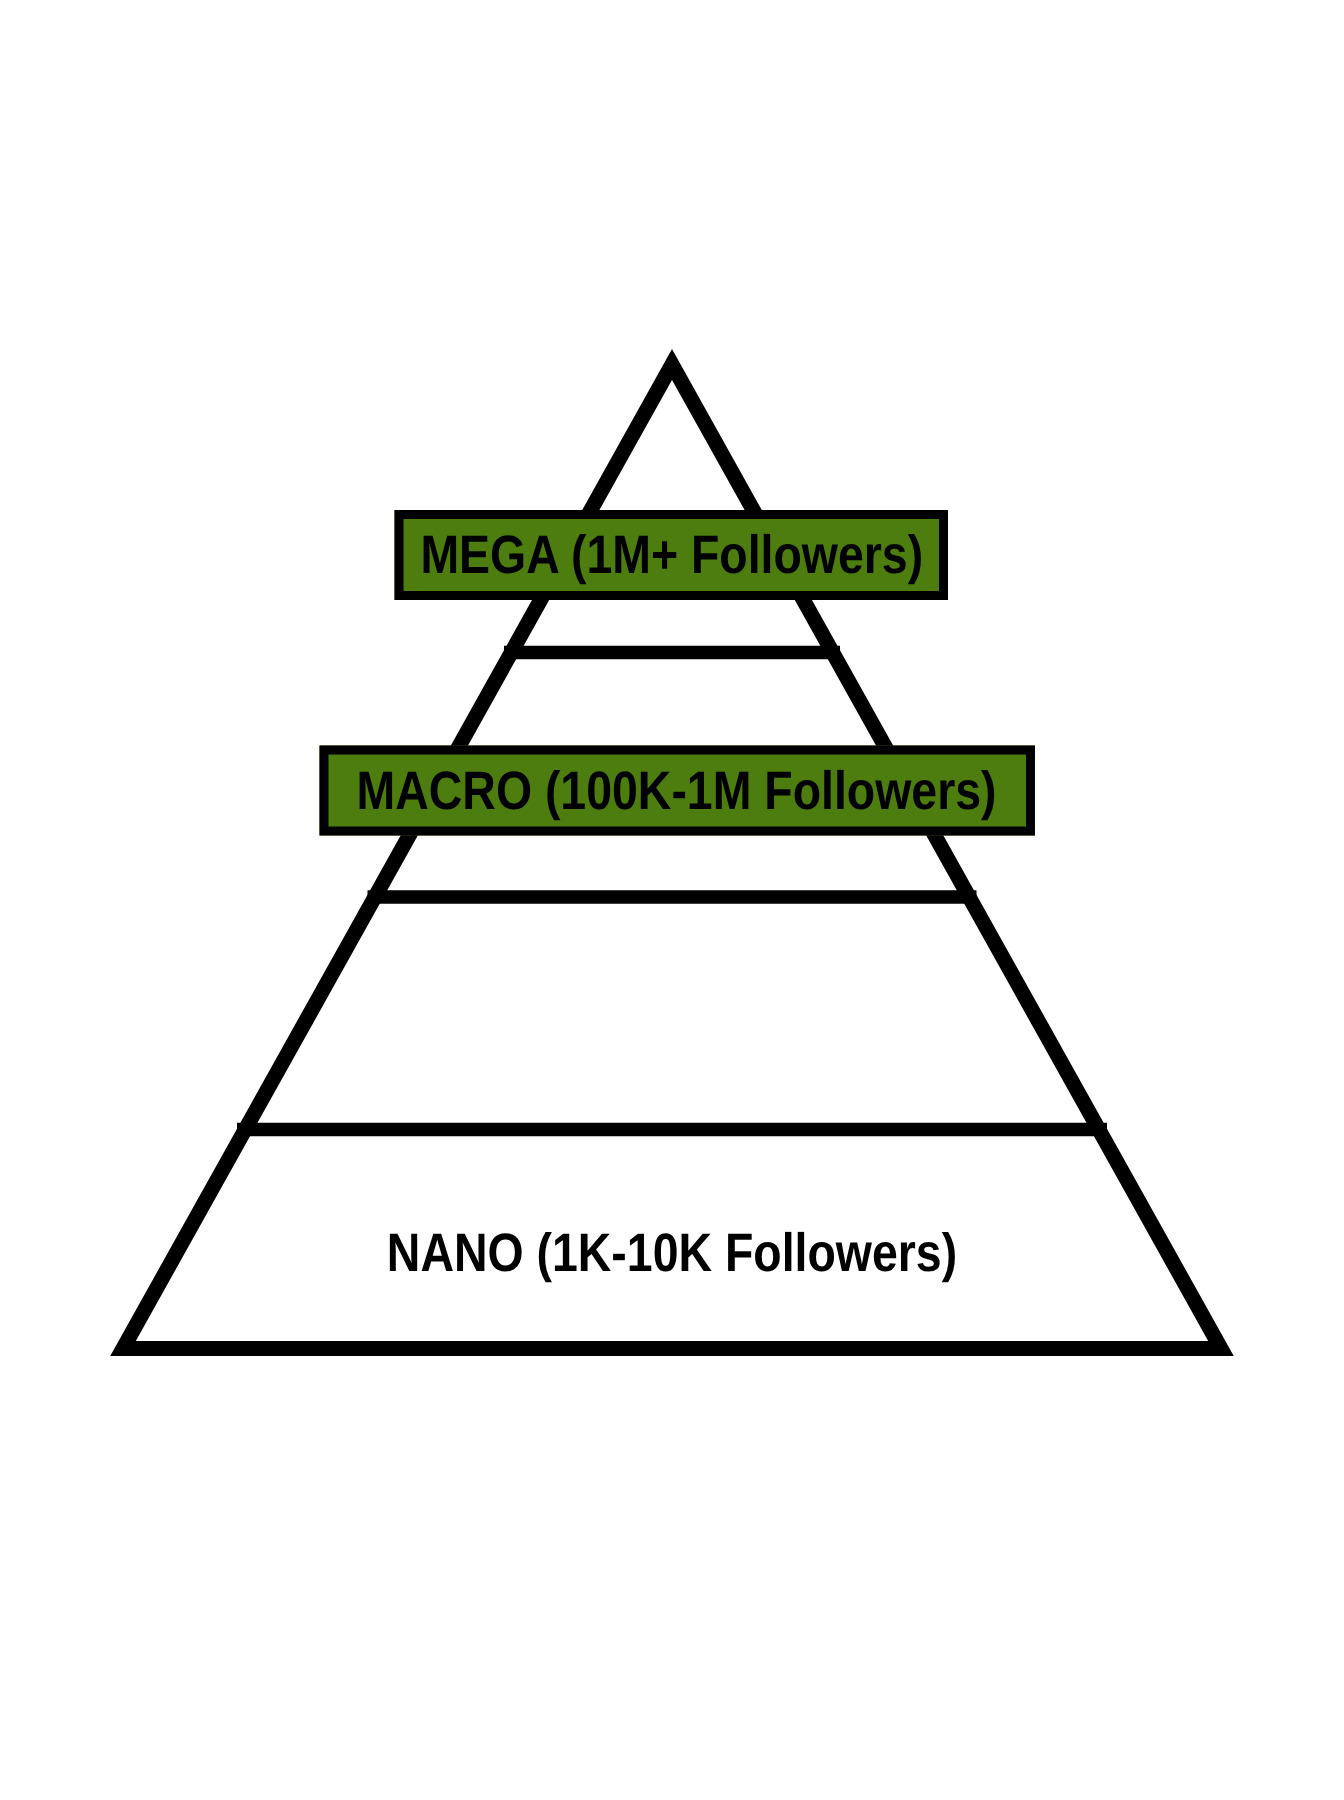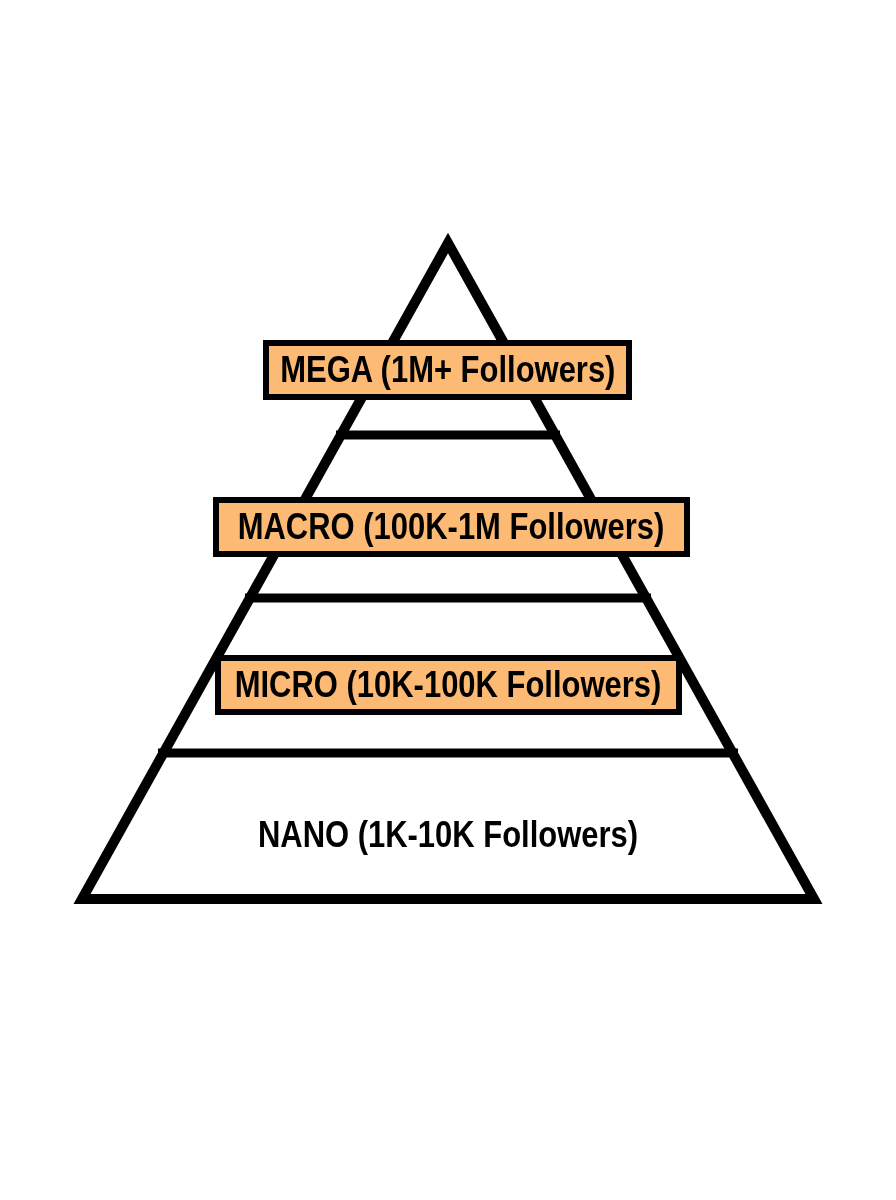--- a/index.html
+++ b/index.html
@@ -16,21 +16,21 @@
     overflow: hidden;
   }
   .pyramid-svg {
     position: absolute;
     left: 0;
     top: 0;
   }
   .tier-box {
     position: absolute;
     box-sizing: border-box;
-    background: #fdba74;
+    background: #4d7c0f;
     border: 6px solid #000000;
     display: flex;
     align-items: center;
     justify-content: center;
   }
   .tier-text {
     display: inline-block;
     font-weight: bold;
     font-size: 36px;
     line-height: 1;
@@ -68,21 +68,18 @@
   </svg>
 
   <div class="tier-box box-mega">
     <span class="tier-text">MEGA (1M+ Followers)</span>
   </div>
 
   <div class="tier-box box-macro">
     <span class="tier-text">MACRO (100K-1M Followers)</span>
   </div>
 
-  <div class="tier-box box-micro">
-    <span class="tier-text">MICRO (10K-100K Followers)</span>
-  </div>
 
   <div class="label-nano">
     <span class="tier-text">NANO (1K-10K Followers)</span>
   </div>
 
 </div>
 
 </body></html>

